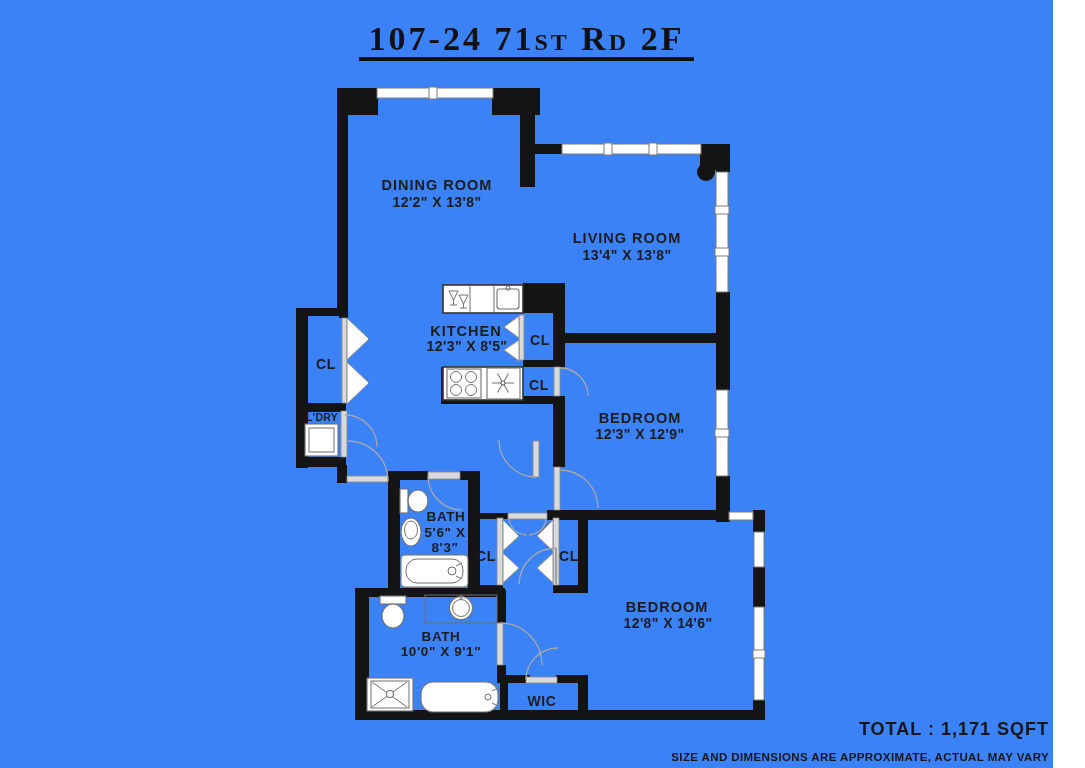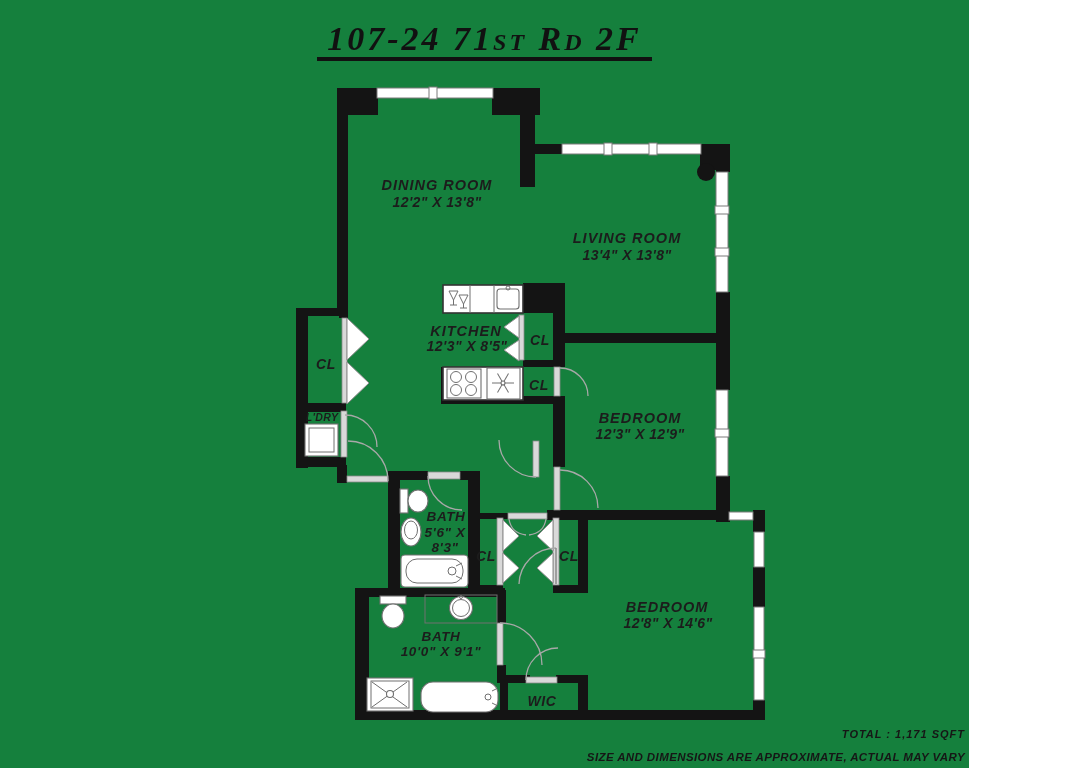--- a/index.html
+++ b/index.html
@@ -1,24 +1,24 @@
 <!DOCTYPE html>
 <html><head>
 <meta charset="utf-8">
 <style>
   html,body{margin:0;padding:0;background:#fff;}
-  .page{position:relative;width:969px;height:768px;background:#15803d;overflow:hidden;
-        font-family:"Liberation Sans",sans-serif;font-style:italic;}
+  .page{position:relative;width:1053px;height:768px;background:#3b82f6;overflow:hidden;
+        font-family:"Liberation Sans",sans-serif;}
   .title-wrap{position:absolute;top:22px;left:0;width:100%;text-align:center;}
   .title{display:inline-block;font-family:"Liberation Serif",serif;
          font-variant:small-caps;font-weight:bold;font-size:34px;color:#111;
          letter-spacing:3px;border-bottom:4px solid #111;padding:0 10px 1px 10px;line-height:1.0;}
   .plan-svg{position:absolute;left:0;top:0;}
   .footer{position:absolute;right:4px;bottom:5px;text-align:right;color:#161616;}
-  .footer .total{font-size:11px;font-weight:bold;letter-spacing:1px;}
+  .footer .total{font-size:18px;font-weight:bold;letter-spacing:1px;}
   .footer .disclaimer{font-size:11.5px;font-weight:bold;letter-spacing:0.4px;margin-top:11px;}
   text{font-family:"Liberation Sans",sans-serif;font-weight:bold;fill:#1c1c1c;}
   .rm{font-size:14.5px;letter-spacing:1px;}
   .dm{font-size:14px;letter-spacing:0.4px;}
   .sm{font-size:13.5px;letter-spacing:0.6px;}
   .cl{font-size:14px;letter-spacing:0.6px;}
   .tiny{font-size:10.5px;letter-spacing:0.3px;}
   .wall{fill:#141414;stroke:none;}
   .win{fill:#ffffff;stroke:#7a7a7a;stroke-width:1;}
   .wtick{fill:#ffffff;stroke:#7a7a7a;stroke-width:1;}

